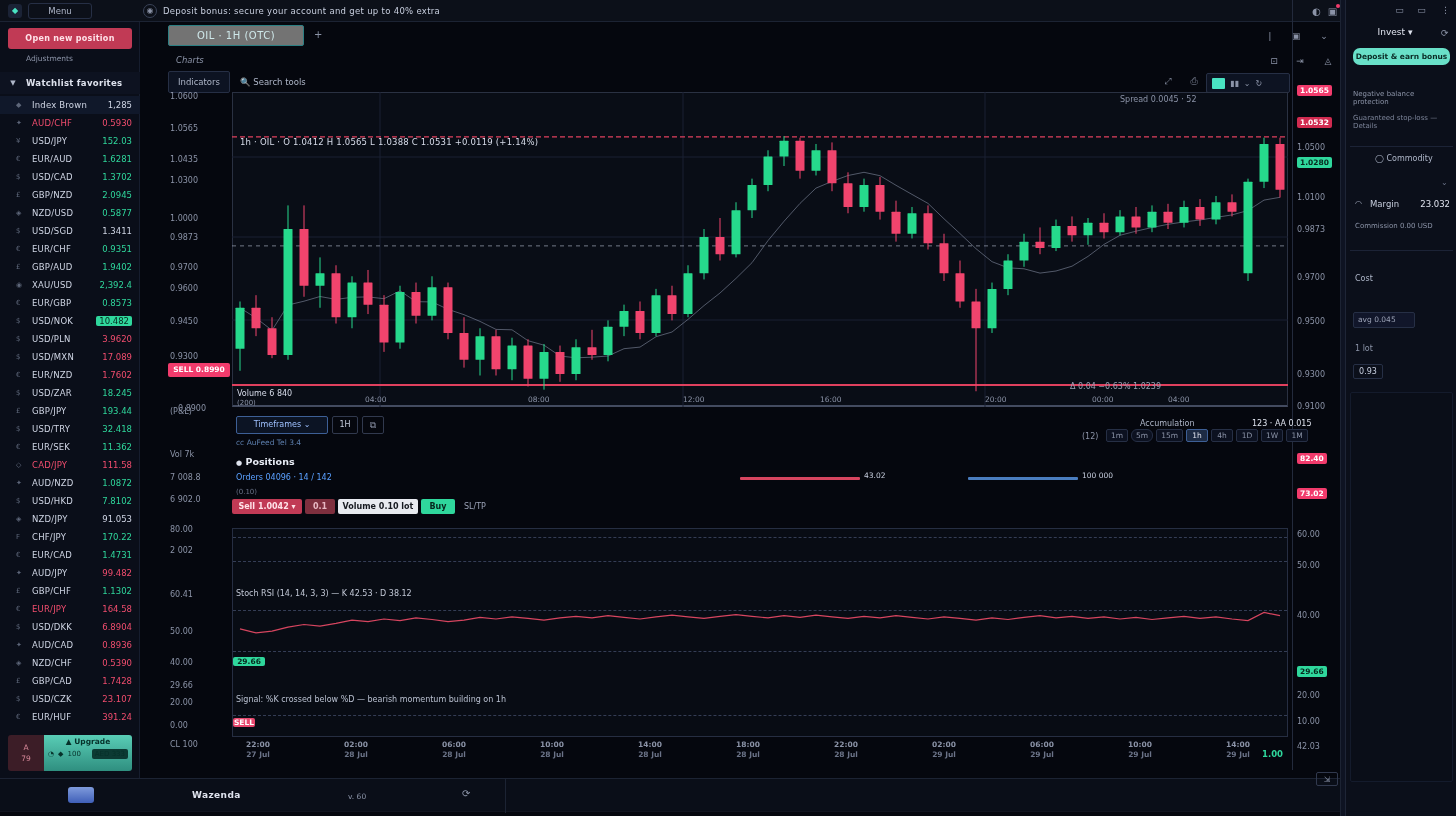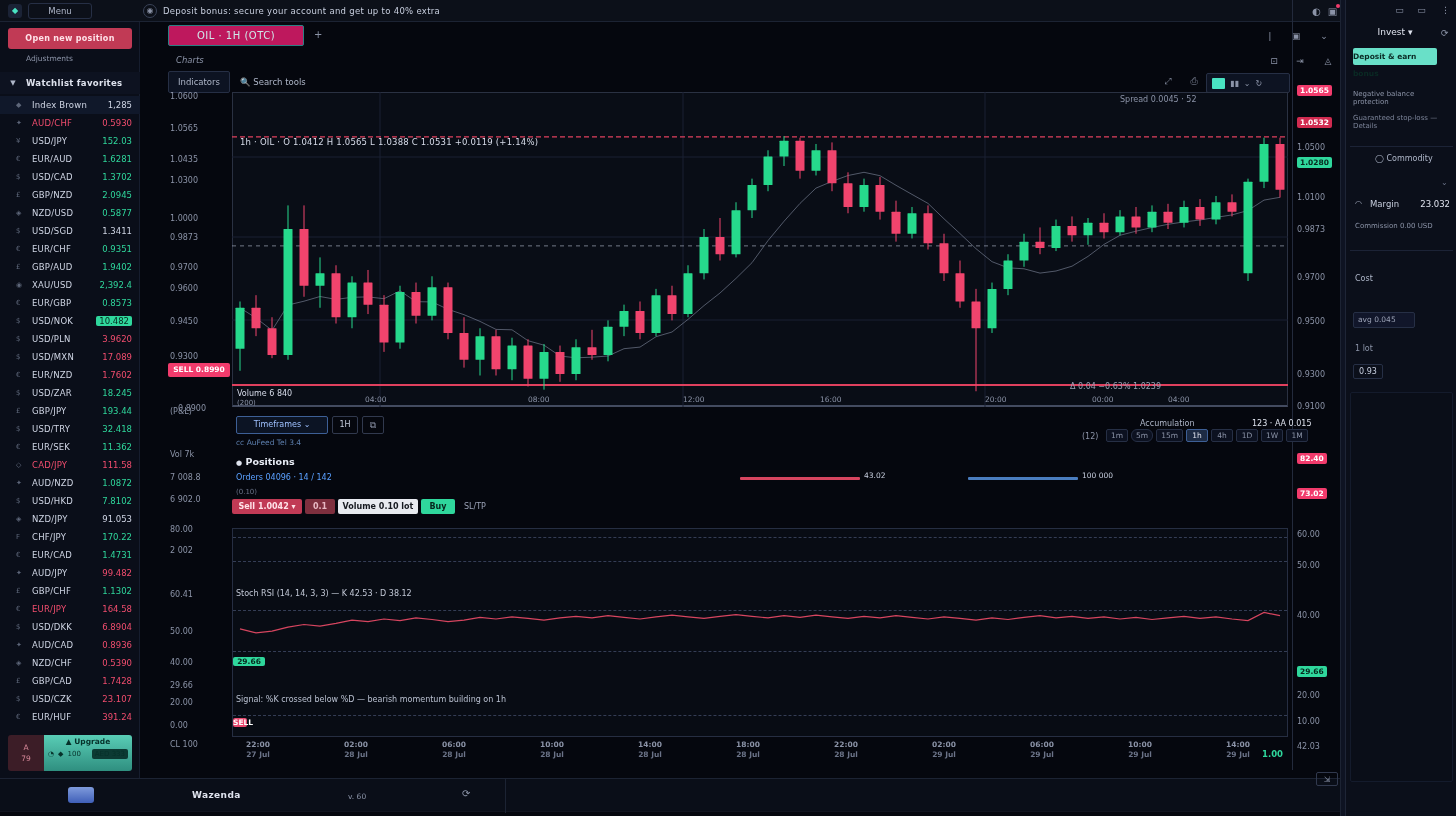--- a/index.html
+++ b/index.html
@@ -52,21 +52,21 @@
     border-bottom:1px solid #11141f; }
   .ft-ic { left:68px; top:8px; width:26px; height:16px; border-radius:3px;
     background:linear-gradient(180deg,#7f9bdc,#3f5fb8); }
   .ft-lbl { left:192px; top:11px; font-size:9px; color:#dfe3ee; font-weight:bold; letter-spacing:.4px; }
   .ft-sub { left:348px; top:13px; font-size:7.5px; color:#8b93a7; }
   .ft-ref { left:462px; top:9px; font-size:10px; color:#8b93a7; }
   .ft-div { left:505px; top:0; width:1px; height:34px; background:#1c2333; }
 
   
   .sym-box { left:168px; top:25px; width:136px; height:21px; border:1px solid #2c7f83; border-radius:2px;
-    background:#be185d; color:#cfe8ea; font-size:10px; text-align:center; line-height:19px; letter-spacing:.5px; }
+    background:#737373; color:#cfe8ea; font-size:10px; text-align:center; line-height:19px; letter-spacing:.5px; }
   .sym-add { left:314px; top:29px; font-size:10px; color:#8b93a7; }
   .row2-lbl { left:176px; top:55px; font-size:8.5px; color:#8b93a7; font-style:italic; }
   .hdr-ic { width:16px; height:15px; color:#8b93a7; font-size:9px; text-align:center; line-height:15px;
     border-radius:2px; }
   .ind-box { left:168px; top:71px; width:62px; height:22px; border:1px solid #262f45; border-radius:2px;
     background:#0d1322; color:#aeb6c8; font-size:8.5px; text-align:center; line-height:20px; }
   .srch { left:240px; top:77px; font-size:8.5px; color:#aeb6c8; }
   .ctype-group { left:1206px; top:73px; width:84px; height:20px; border:1px solid #262f45; border-radius:2px;
     display:flex; align-items:center; gap:5px; padding:0 5px; background:#0d1322; }
   .ctype-swatch { width:13px; height:11px; background:#49e3c2; border-radius:1px; }
@@ -120,36 +120,36 @@
   .btn.lot  { left:305px; width:30px; background:#7e2f3e; color:#e8b9c3; }
   .btn.vol  { left:338px; width:80px; background:#e8eaf0; color:#15181f; }
   .btn.buy  { left:421px; width:34px; background:#2fd79c; color:#07271d; }
   .sltp { left:464px; top:502px; font-size:8px; color:#9aa1b5; }
   #lp-box { left:232px; top:528px; width:1056px; height:209px; border:1px solid #262e42; background:#080c14; }
   .dash { left:233px; width:1054px; height:0; border-top:1px dashed #343d55; }
   .lp-leg { left:236px; top:589px; font-size:8px; color:#c2c8d6; }
   .g-badge { left:233px; top:657px; width:32px; background:#2fd79c; color:#07271d; font-size:7.5px;
     font-weight:bold; text-align:center; border-radius:2px; }
   .lp-note { left:236px; top:695px; font-size:8px; color:#b9c0d0; }
-  .r-badge { left:233px; top:718px; width:14px; background:#e8486e; color:#fff; font-size:7.5px;
+  .r-badge { left:233px; top:718px; width:22px; background:#e8486e; color:#fff; font-size:7.5px;
     font-weight:bold; text-align:center; border-radius:2px; }
   .ltick { top:740px; width:70px; margin-left:-35px; text-align:center; font-size:7.5px; color:#8b93a7; line-height:10px;font-weight:bold; }
   .ltick .d2 { color:#6b7388; }
   .grn-num { left:1262px; top:749px; font-size:8.5px; color:#2fd79c; font-weight:bold; }
   .scrollend { left:1316px; top:772px; width:22px; height:14px; border:1px solid #31394e; border-radius:2px;
     color:#8b93a7; font-size:8px; text-align:center; line-height:13px; }
 
   
   #splitter { left:1340px; top:0; width:5px; height:816px; background:#0e1322; border-left:1px solid #1c2333; }
   #rpanel { left:1345px; top:0; width:111px; height:816px; background:#0b0f1a; border-left:1px solid #1e2536; }
   .rp-ic { top:4px; width:13px; height:13px; color:#8b93a7; font-size:9px; text-align:center; line-height:13px; }
   .rp-head { left:7px; top:27px; width:84px; font-size:9px; color:#dfe3ee; text-align:center; }
   .rp-ref { left:95px; top:28px; font-size:9px; color:#8b93a7; }
-  .rp-cta { left:7px; top:48px; width:84px; height:17px; background:#69e0c8; border-radius:2px; color:#0a2a24;
-    font-size:7.5px; font-weight:bold; line-height:17px; }
+  .rp-cta { left:7px; top:48px; width:97px; height:17px; background:#69e0c8; border-radius:7px; color:#0a2a24;
+    font-size:7.5px; font-weight:bold; text-align:center; line-height:17px; }
   .rp-note1 { left:7px; top:90px; width:98px; font-size:7px; color:#8b93a7; }
   .rp-note2 { left:7px; top:114px; width:98px; font-size:7px; color:#7b8398; }
   .rp-div { left:4px; width:103px; height:0; border-top:1px solid #1c2336; }
   .rp-row1 { left:9px; top:154px; font-size:8px; color:#aeb6c8;padding-left:20px; }
   .rp-chev { left:95px; top:178px; font-size:8px; color:#6b7388; }
   .rp-gauge { left:9px; top:199px; font-size:8px; color:#aeb6c8; }
   .rp-mlabel { left:24px; top:199px; font-size:8.5px; color:#c7cede; }
   .rp-mval { left:64px; top:199px; width:40px; text-align:right; font-size:8.5px; color:#dfe3ee; }
   .rp-comm { left:9px; top:222px; font-size:7px; color:#8b93a7; }
   .rp-cost { left:9px; top:274px; font-size:8px; color:#aeb6c8; }

